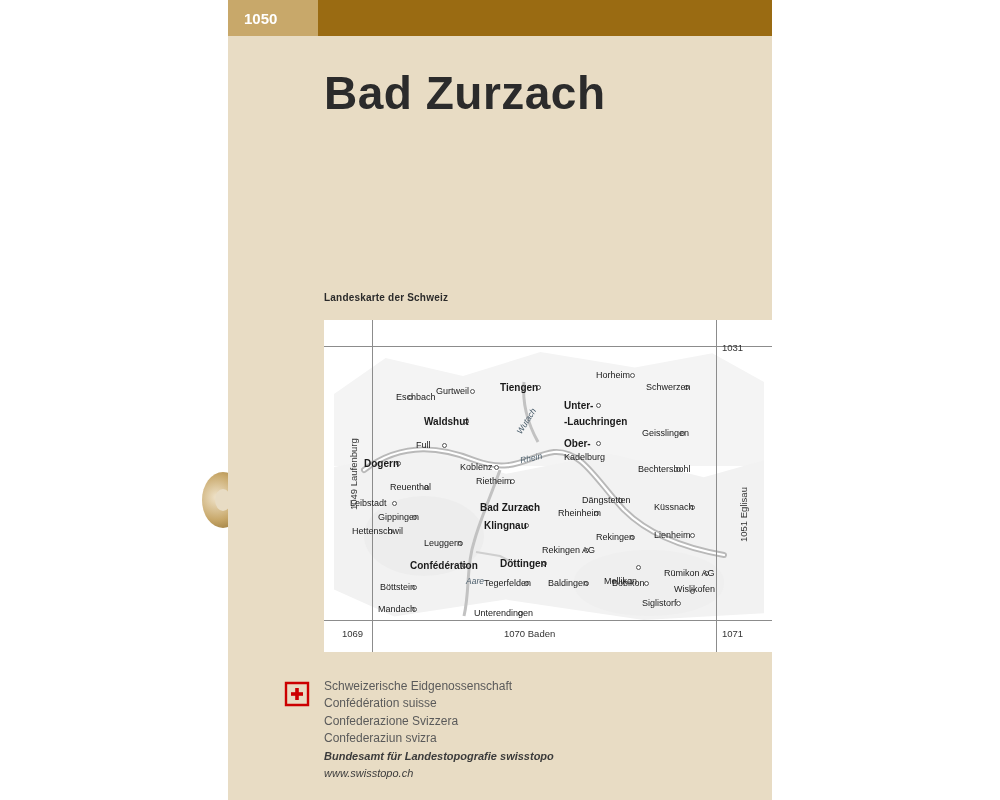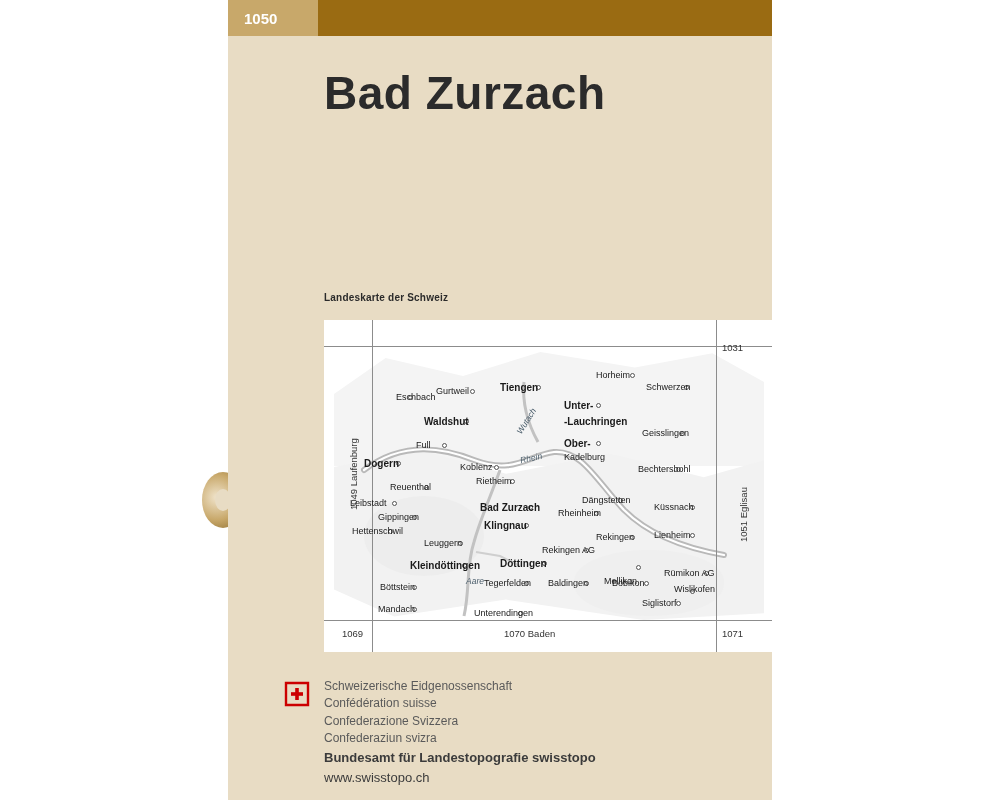--- a/index.html
+++ b/index.html
@@ -171,24 +171,25 @@
     left: 40px;
     top: 0;
     font-size: 12px;
     color: #5a5a5a;
     line-height: 1.45;
   }
   .swiss-office {
     position: absolute;
     left: 40px;
     top: 70px;
-    font-size: 13px;
+    font-size: 11px;
     color: #3b3b3b;
     font-weight: bold;
     line-height: 1.5;
+    font-style: italic;
   }
   .swiss-url {
     font-weight: normal;
   }
   
   .spine-dot {
     position: absolute;
     border-radius: 50%;
     background: #c8a86a;
   }
@@ -315,21 +316,21 @@
           <div class="place" style="left: 28px; top: 206px;">Hettenschwil</div>
           <div class="dot" style="left: 134px; top: 221px;"></div>
           <div class="place" style="left: 100px; top: 218px;">Leuggern</div>
           <div class="dot" style="left: 306px; top: 215px;"></div>
           <div class="place" style="left: 272px; top: 212px;">Rekingen</div>
           <div class="dot" style="left: 366px; top: 213px;"></div>
           <div class="place" style="left: 330px; top: 210px;">Lienheim</div>
           <div class="dot" style="left: 260px; top: 228px;"></div>
           <div class="place" style="left: 218px; top: 225px;">Rekingen AG</div>
           <div class="dot" style="left: 138px; top: 243px;"></div>
-          <div class="place bold" style="left: 86px; top: 240px;">Kleindöttingen</div>
+          <div class="place bold" style="left: 86px; top: 240px;">Confédération</div>
           <div class="dot" style="left: 218px; top: 241px;"></div>
           <div class="place bold" style="left: 176px; top: 238px;">Döttingen</div>
           <div class="dot" style="left: 312px; top: 245px;"></div>
           <div class="place" style="left: 280px; top: 256px;">Mellikon</div>
           <div class="dot" style="left: 380px; top: 251px;"></div>
           <div class="place" style="left: 340px; top: 248px;">Rümikon AG</div>
           <div class="dot" style="left: 320px; top: 261px;"></div>
           <div class="place" style="left: 288px; top: 258px;">Böbikon</div>
           <div class="dot" style="left: 200px; top: 261px;"></div>
           <div class="place" style="left: 160px; top: 258px;">Tegerfelden</div>

